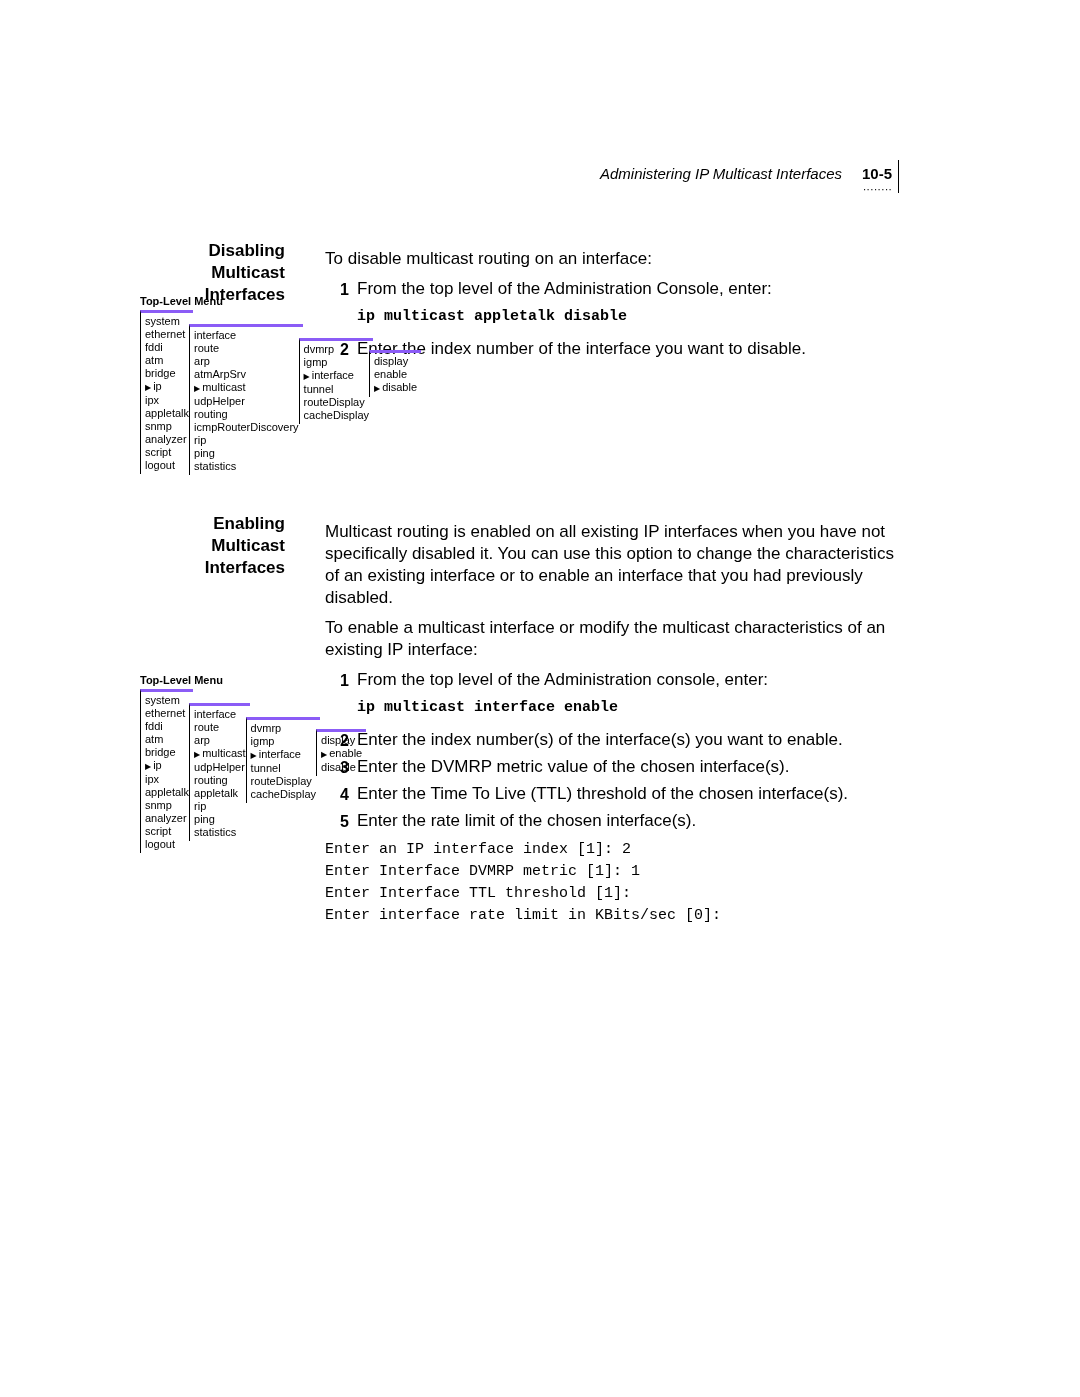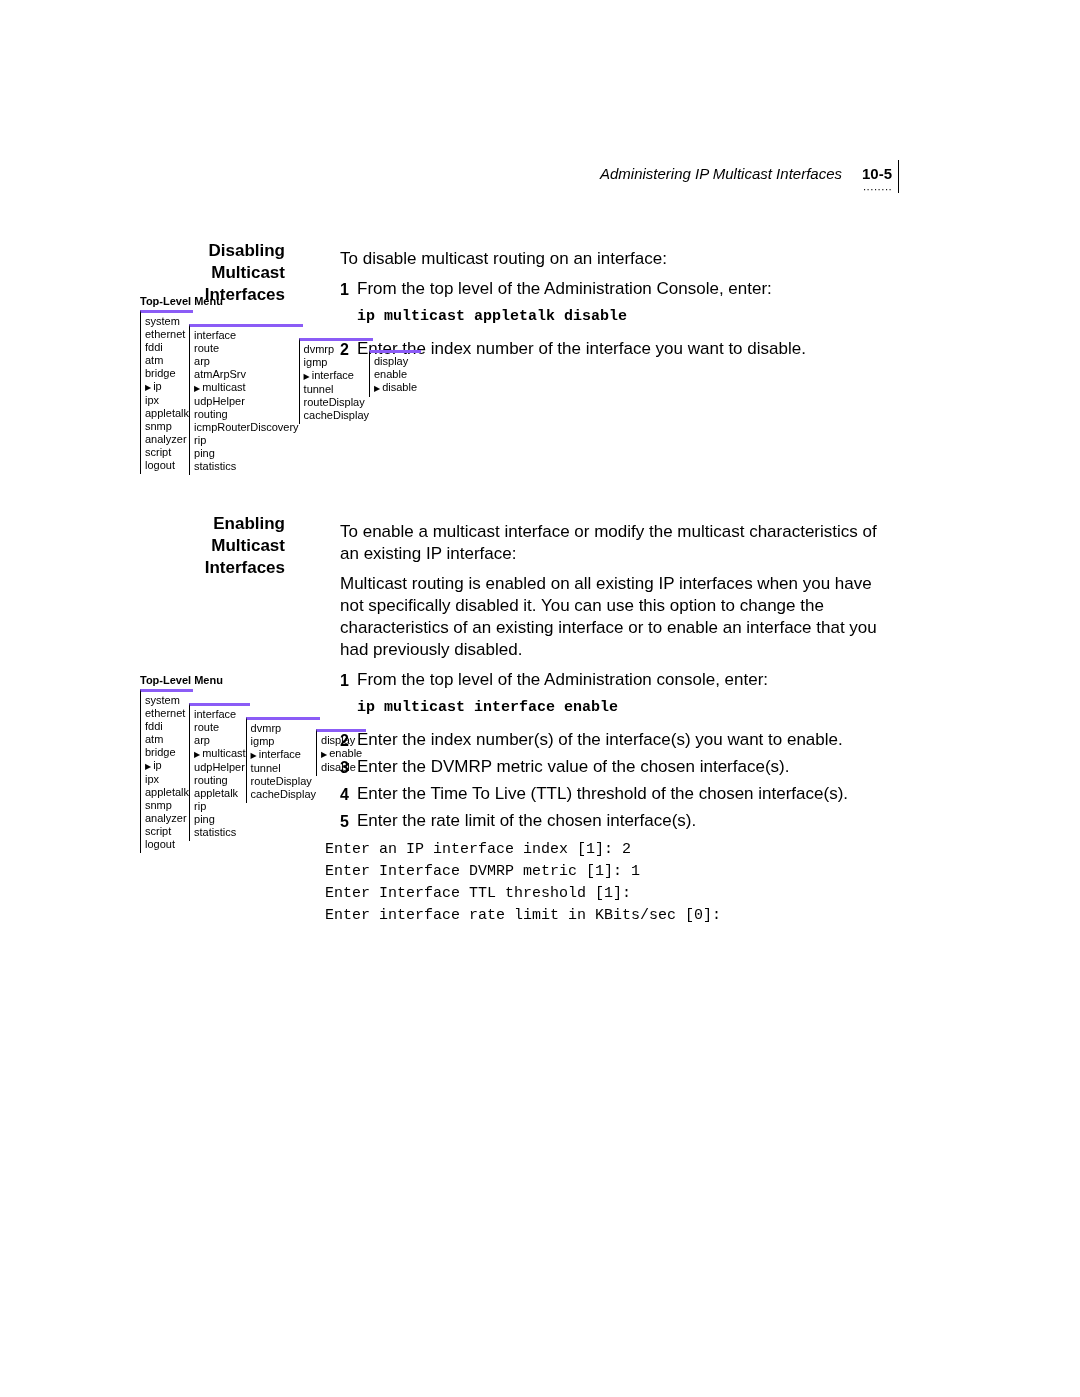--- a/index.html
+++ b/index.html
@@ -83,21 +83,21 @@
     padding-top: 1px;
   }
   .step-text { flex: 1; }
   .code {
     font-family: "Courier New", Courier, monospace;
     font-size: 15px;
     white-space: pre;
     margin: 6px 0;
   }
   .code.bold { font-weight: bold; }
-  .para { margin: 8px 15px; }
+  .para { margin: 8px 0; }
 
   
   .menu-box {
     position: absolute;
     font-size: 11px;
     line-height: 13px;
   }
   .menu-title { font-weight: bold; font-size: 11px; margin-bottom: 2px; }
   .menu-col {
     display: inline-block;
@@ -140,22 +140,22 @@
         <div class="step-text">
           <div>Enter the index number of the interface you want to disable.</div>
         </div>
       </div>
     </div>
   </div>
 
   <div class="section sec-enable">
     <div class="side-heading">Enabling Multicast Interfaces</div>
     <div class="body-col">
+      <div class="para">Multicast routing is enabled on all existing IP interfaces when you have not specifically disabled it. You can use this option to change the characteristics of an existing interface or to enable an interface that you had previously disabled.</div>
       <div class="para">To enable a multicast interface or modify the multicast characteristics of an existing IP interface:</div>
-      <div class="para">Multicast routing is enabled on all existing IP interfaces when you have not specifically disabled it. You can use this option to change the characteristics of an existing interface or to enable an interface that you had previously disabled.</div>
 
       <div class="step-row">
         <div class="step-num">1</div>
         <div class="step-text">
           <div>From the top level of the Administration console, enter:</div>
           <div class="code bold">ip multicast interface enable</div>
         </div>
       </div>
       <div class="step-row">
         <div class="step-num">2</div>

